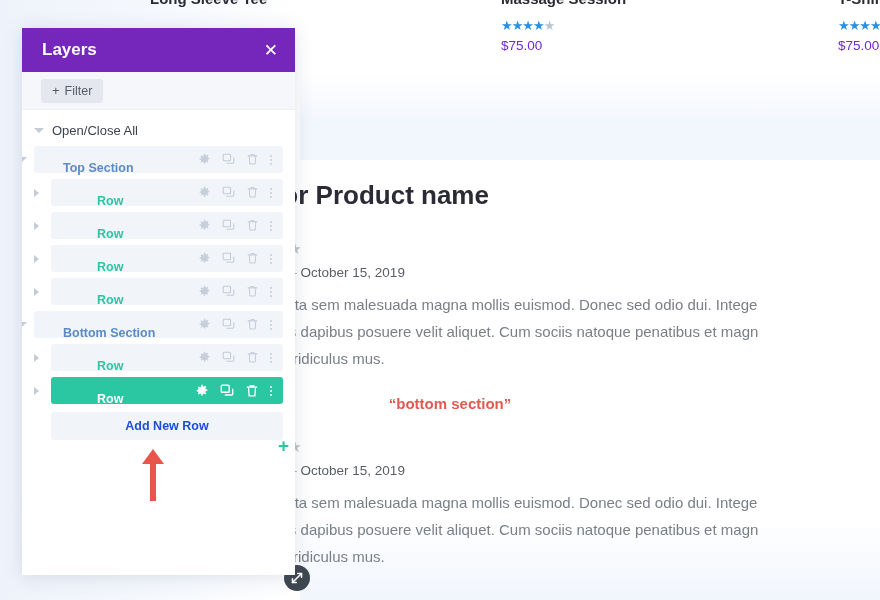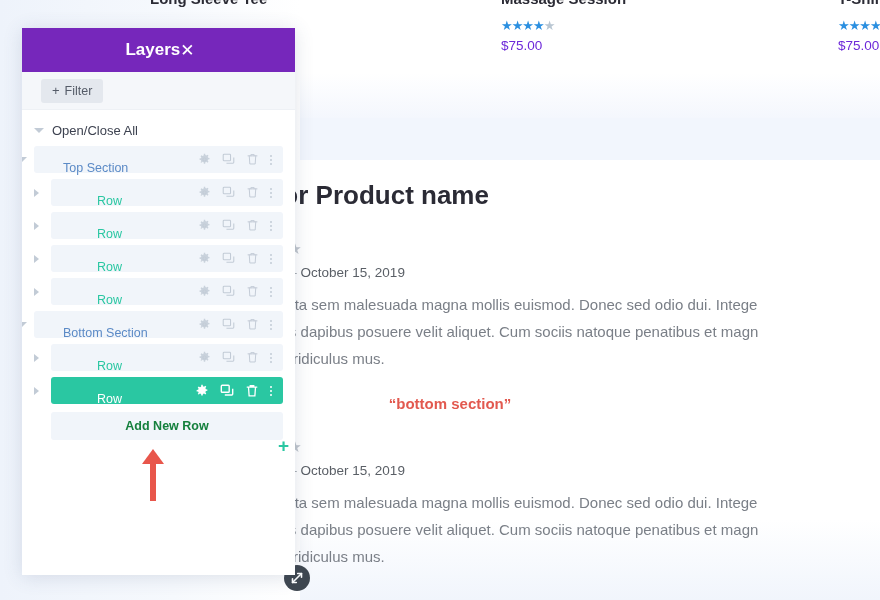--- a/index.html
+++ b/index.html
@@ -160,21 +160,21 @@
     display: flex;
     flex-direction: column;
     overflow: hidden;
   }
 
   .panel-header {
     height: 44px;
     background: #7627bb;
     display: flex;
     align-items: center;
-    justify-content: center;
+    justify-content: space-between;
     padding: 0 17px 0 20px;
     flex: 0 0 auto;
   }
   .panel-title {
     color: #ffffff;
     font-size: 17px;
     font-weight: bold;
   }
   .panel-close {
     color: #ffffff;
@@ -276,21 +276,21 @@
     border-top: 4.5px solid transparent;
     border-bottom: 4.5px solid transparent;
     border-left: 5px solid #c2cbd6;
   }
   .tree-row.level-section .caret { left: -17px; }
   .tree-row.level-row .caret { left: -17px; }
   .openclose .caret.down { position: static; }
 
   .row-label {
     font-size: 12.5px;
-    font-weight: normal;
+    font-weight: bold;
     flex: 1;
     white-space: nowrap;
     margin-top: 16px;
   }
   .label-section { color: #5b8ac6; }
   .label-row { color: #2ac7a2; }
   .tree-row.selected .row-label { color: #ffffff; }
 
   .row-icons {
     display: flex;
@@ -323,21 +323,21 @@
   .add-new-row {
     margin: 8px 12px 0 29px;
     height: 28px;
     background: #f1f5fa;
     border-radius: 3px;
     display: flex;
     align-items: center;
     justify-content: center;
     font-size: 12.5px;
     font-weight: bold;
-    color: #15803d;
+    color: #1d4ed8;
     cursor: pointer;
   }
 
   
   #drag-plus {
     position: absolute;
     left: 278px;
     top: 436px;
     font-size: 19px;
     font-weight: bold;

